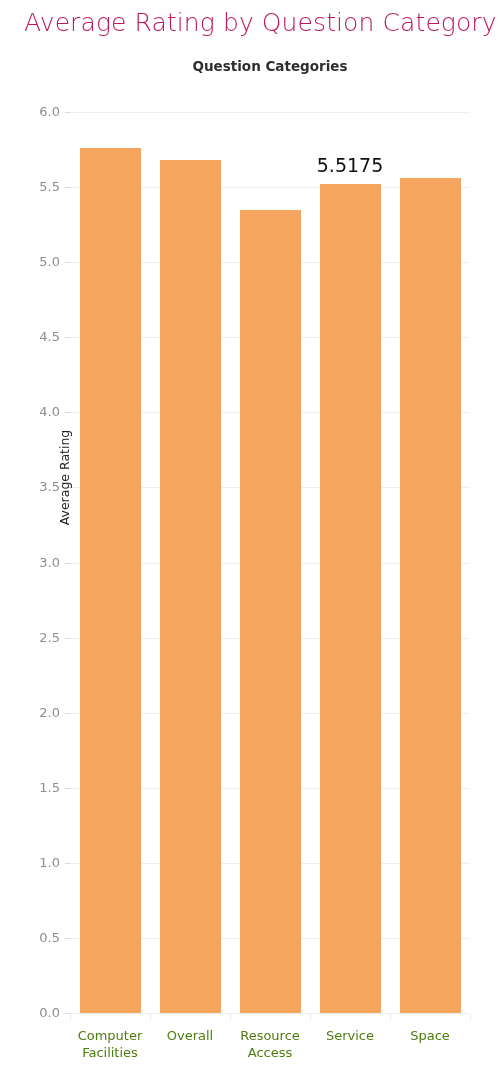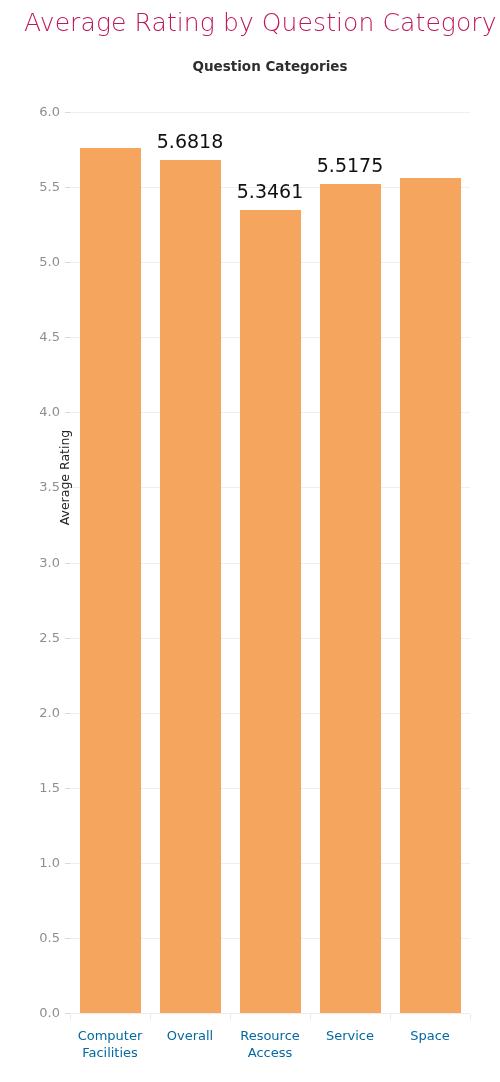--- a/index.html
+++ b/index.html
@@ -112,21 +112,21 @@
     color: #111111;
     white-space: nowrap;
     line-height: 19px;
   }
 
   
   .xtick {
     position: absolute;
     text-align: center;
     font-size: 13px;
-    color: #0369a1;
+    color: #4d7c0f;
     line-height: 17px;
   }
   .xtick-mark {
     position: absolute;
     width: 1px;
     height: 6px;
     background: #eaeaea;
   }
 </style>
 </head>
@@ -182,22 +182,20 @@
     <div class="ytick-mark" style="top: 112px;"></div>
   </div>
 <div id="bar-layer">
     <div class="bar" style="left: 79.5px; top: 147.62px; width: 61px; height: 865.38px; background: rgb(245, 165, 93); bottom: auto; position: absolute;"></div>
     <div class="bar" style="left: 159.5px; top: 159.783px; width: 61px; height: 853.217px; background: rgb(245, 165, 93); bottom: auto; position: absolute;"></div>
     <div class="bar" style="left: 239.5px; top: 210.194px; width: 61px; height: 802.806px; background: rgb(245, 165, 93); bottom: auto; position: absolute;"></div>
     <div class="bar" style="left: 319.5px; top: 184.455px; width: 61px; height: 828.545px; background: rgb(245, 165, 93); bottom: auto; position: absolute;"></div>
     <div class="bar" style="left: 399.5px; top: 178.148px; width: 61px; height: 834.852px; background: rgb(245, 165, 93); bottom: auto; position: absolute;"></div>
   </div>
 <div id="label-layer">
-    <div class="bar-value" style="left: 130px; width: 120px; top: 131.783px;">5.6818</div>
-    <div class="bar-value" style="left: 210px; width: 120px; top: 182.194px;">5.3461</div>
     <div class="bar-value" style="left: 290px; width: 120px; top: 156.455px;">5.5175</div>
   </div>
 <div id="xtick-layer">
     <div class="xtick" style="left: 60px; width: 100px; top: 1027px;">
       <div>Computer</div>
       <div>Facilities</div>
     </div>
     <div class="xtick-mark" style="left: 70px; top: 1014px;"></div>
     <div class="xtick" style="left: 140px; width: 100px; top: 1027px;">
       <div>Overall</div>

